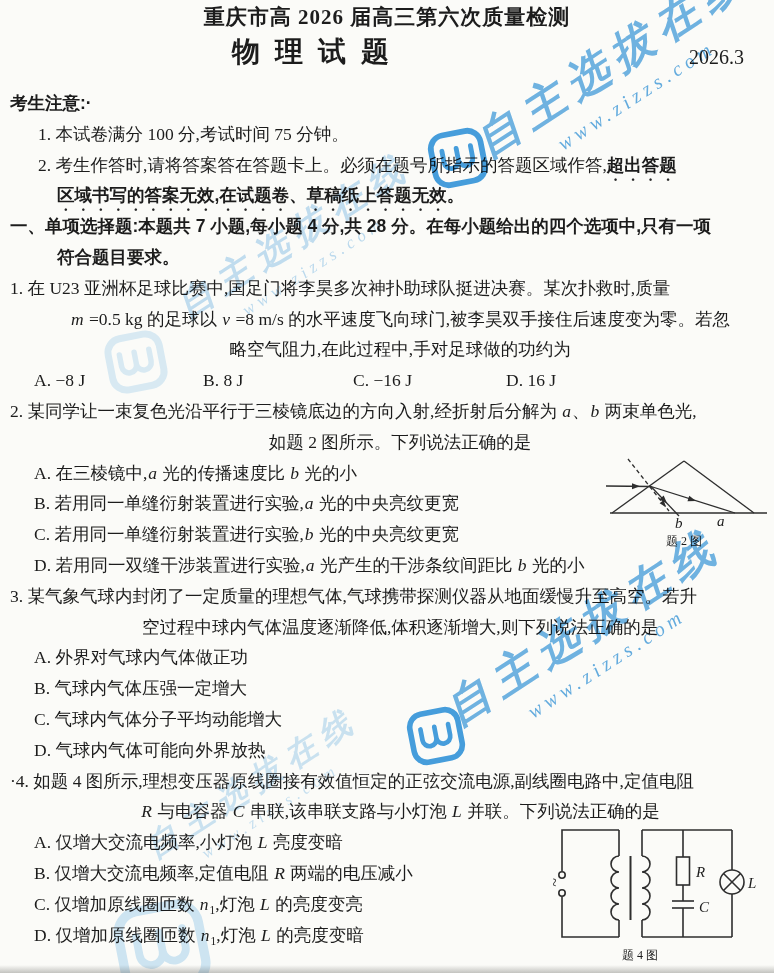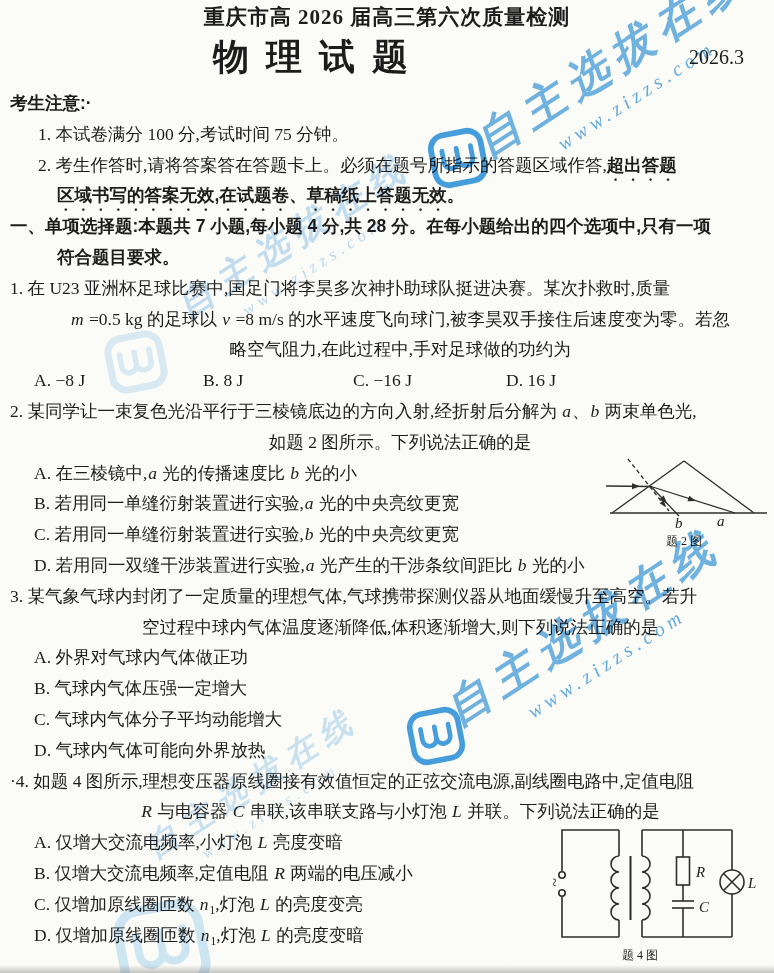--- a/index.html
+++ b/index.html
@@ -2,21 +2,21 @@
 <html><head>
 <meta charset="utf-8">
 <style>
   html,body{margin:0;padding:0;background:#888;}
   .page{position:relative;width:774px;height:973px;margin:0 auto;background:#fbfbf8;
         overflow:hidden;font-family:"Liberation Serif",serif;color:#1c1c1c;}
   
   .t1{position:absolute;top:3px;left:0;width:774px;text-align:center;
       font-size:21px;font-weight:700;letter-spacing:1px;}
   .t2{position:absolute;top:33px;left:0;width:625px;text-align:center;
-      font-size:36px;font-weight:700;letter-spacing:4px;}
+      font-size:28px;font-weight:700;letter-spacing:4px;}
   .date{position:absolute;top:46px;right:30px;font-size:20px;font-weight:400;}
   
   .body{position:absolute;top:88px;left:10px;width:758px;font-size:17.5px;}
   .line{height:30.8px;line-height:30.8px;white-space:nowrap;}
   .ind28{padding-left:28px;}
   .ind47{padding-left:47px;}
   .ind22{padding-left:22px;text-align:center;}
   .ind24{padding-left:24px;}
   .hb{font-family:"Liberation Sans",sans-serif;font-weight:700;}
   .dot{-webkit-text-emphasis:filled dot rgba(25,25,25,.95);-webkit-text-emphasis-position:under left;

